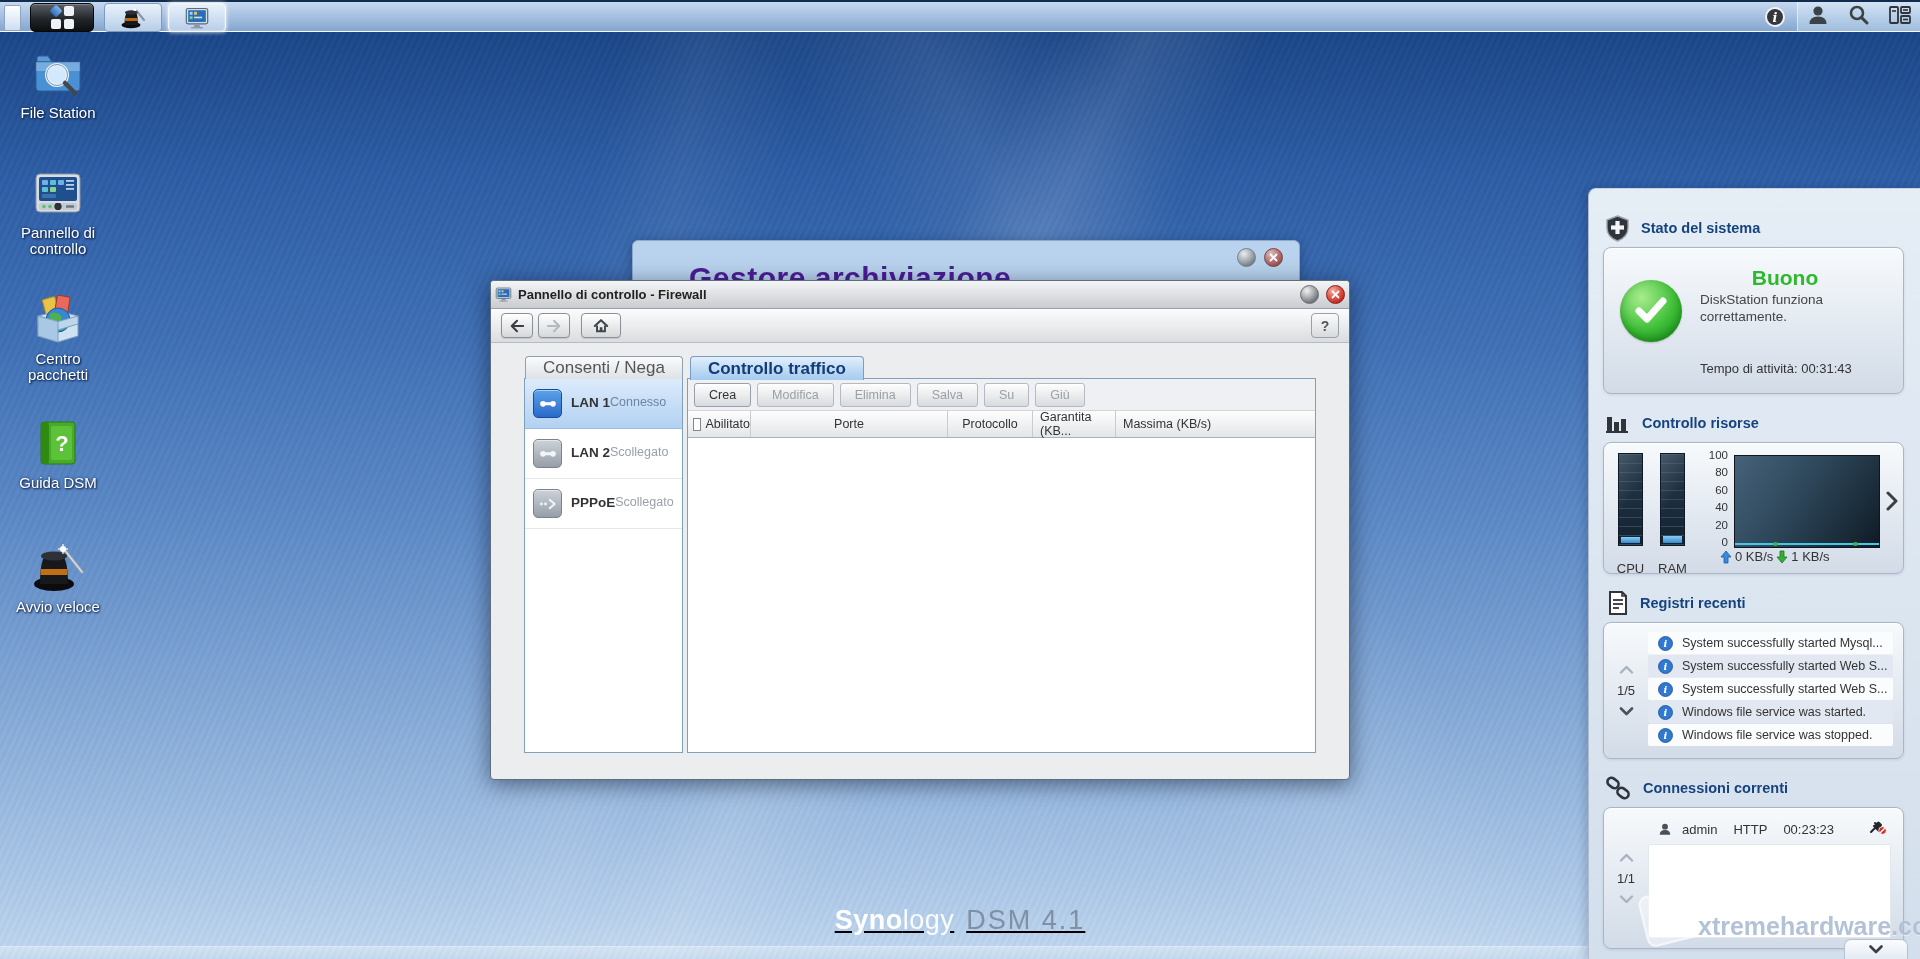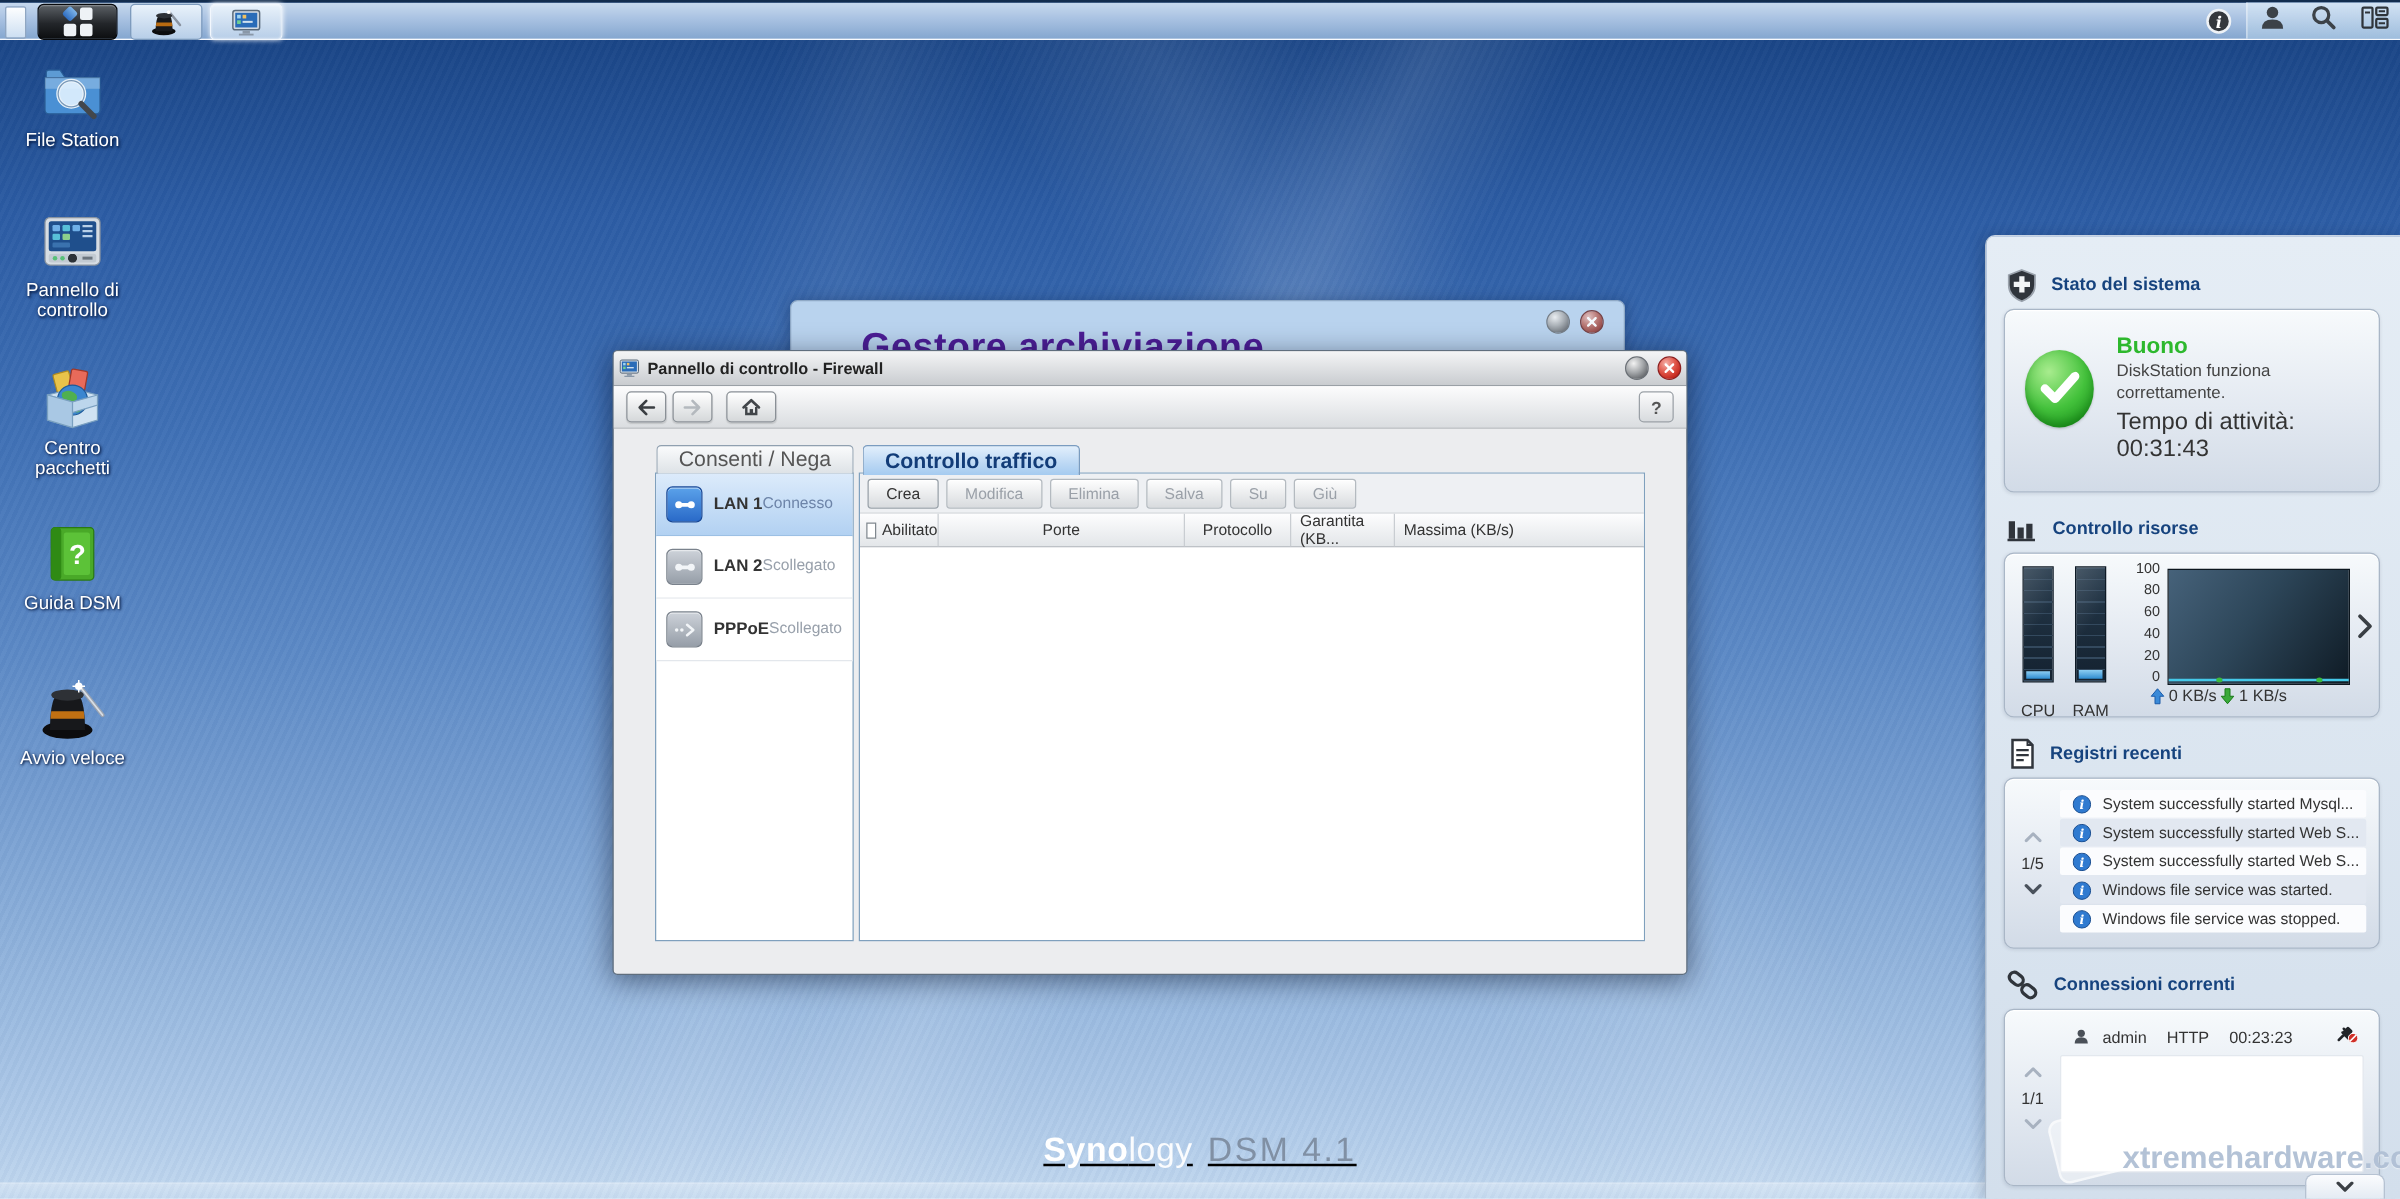--- a/index.html
+++ b/index.html
@@ -106,23 +106,23 @@
   .sb-box{margin:0 16px 0 14px;border-radius:8px;border:1px solid #a9b6c6;
     background:linear-gradient(180deg,#f7fafc 0%,#e3e9f1 55%,#d2dbe7 100%);
     box-shadow:inset 0 1px 0 #fff,0 1px 3px rgba(0,20,50,.10);box-sizing:border-box;}
   .sb-gap{height:14px;}
   .status-box{height:147px;display:flex;align-items:flex-start;padding:18px 12px 0 16px;}
   .green-check{width:62px;height:62px;border-radius:50%;margin-top:14px;
     background:radial-gradient(circle at 35% 28%,#a8ec8e,#44c23c 52%,#1f9a1f 85%);
     box-shadow:inset 0 -4px 8px rgba(0,80,0,.35),0 1px 2px rgba(0,0,0,.2);
     display:flex;align-items:center;justify-content:center;}
   .status-txt{margin-left:18px;display:flex;flex-direction:column;}
-  .status-word{color:#2db82d;font-size:18px;font-weight:bold;}
+  .status-word{color:#2db82d;font-size:21px;font-weight:bold;text-align:center;}
   .status-msg{color:#444;font-size:13.5px;width:170px;line-height:1.25;margin-top:2px;}
-  .status-uptime{color:#333;font-size:19px;margin-top:4px;}
+  .status-uptime{color:#333;font-size:13px;margin-top:35px;}
   .res-box{height:132px;position:relative;}
   .vgauge{position:absolute;width:25px;height:93px;top:10px;border:1px solid #0e1a26;box-sizing:border-box;
     background:linear-gradient(125deg,rgba(255,255,255,.16),rgba(255,255,255,0) 50%),
       repeating-linear-gradient(180deg,#33495e 0 1px,transparent 1px 9px),
       linear-gradient(180deg,#25394b,#142230);}
   .vgauge .fill{position:absolute;left:2px;right:2px;bottom:2px;height:6px;
     background:linear-gradient(180deg,#8ccdf2,#2f8cd0);}
   .glabel{position:absolute;top:118px;width:41px;text-align:center;font-size:13px;color:#333;}
   .ticks{position:absolute;left:94px;top:6px;height:99px;width:30px;display:flex;flex-direction:column;
     justify-content:space-between;align-items:flex-end;font-size:11.5px;color:#333;}

